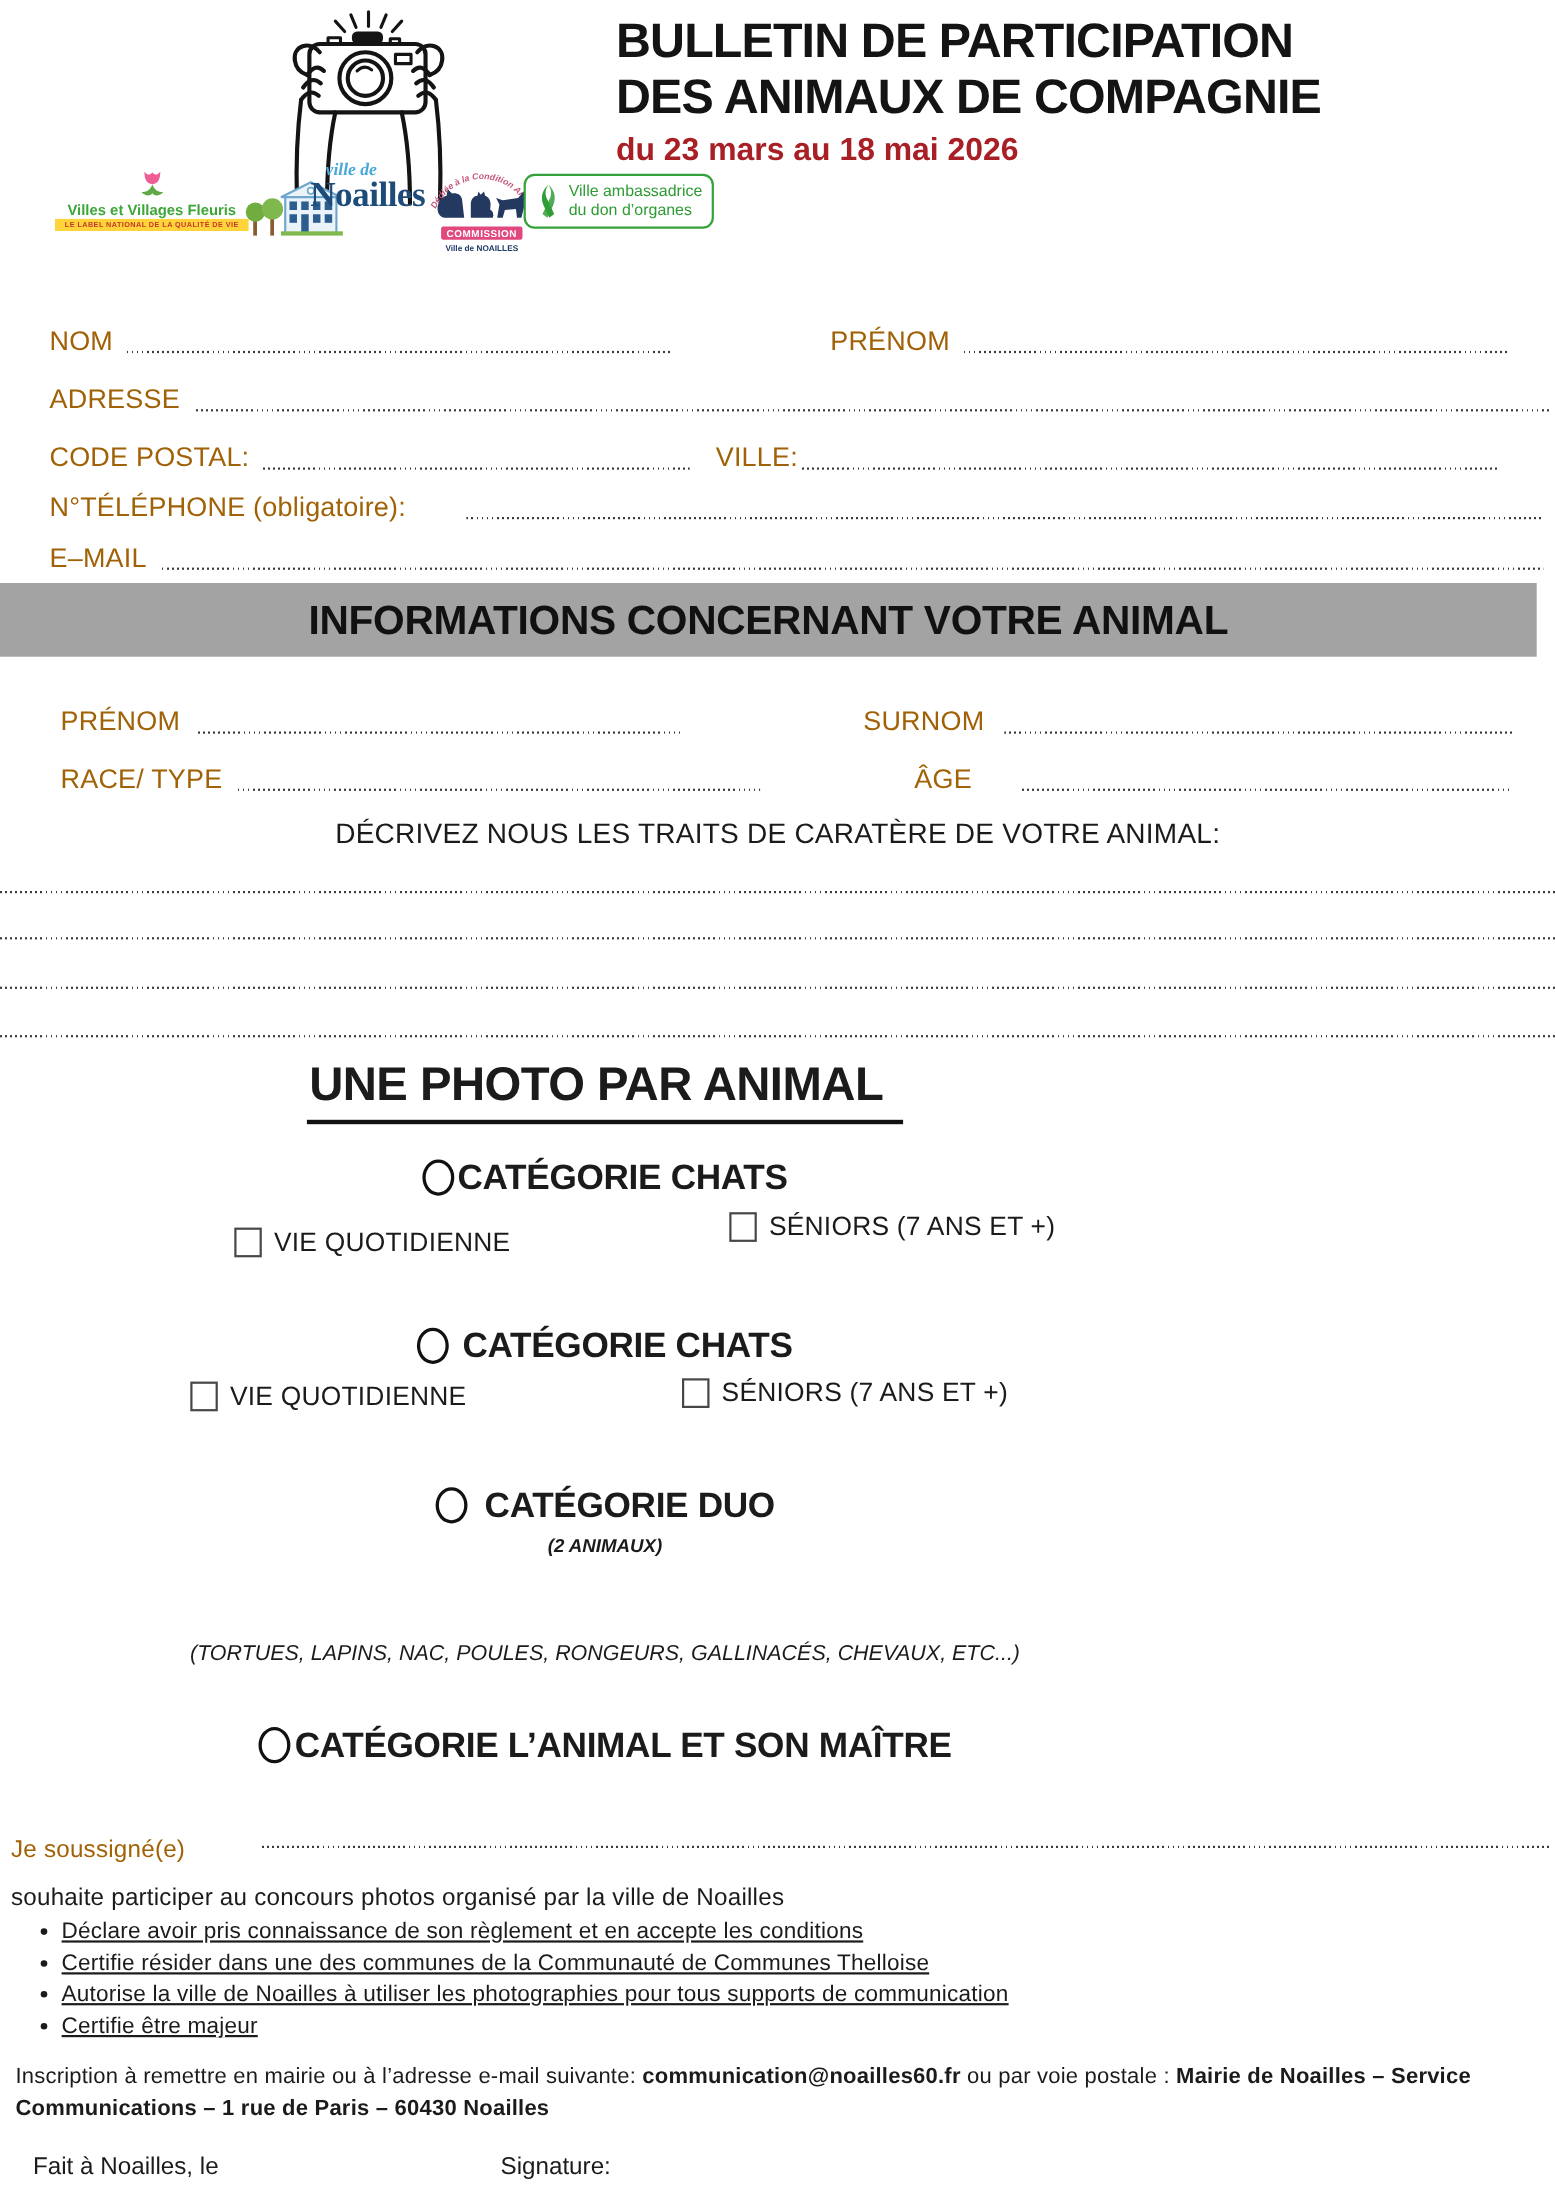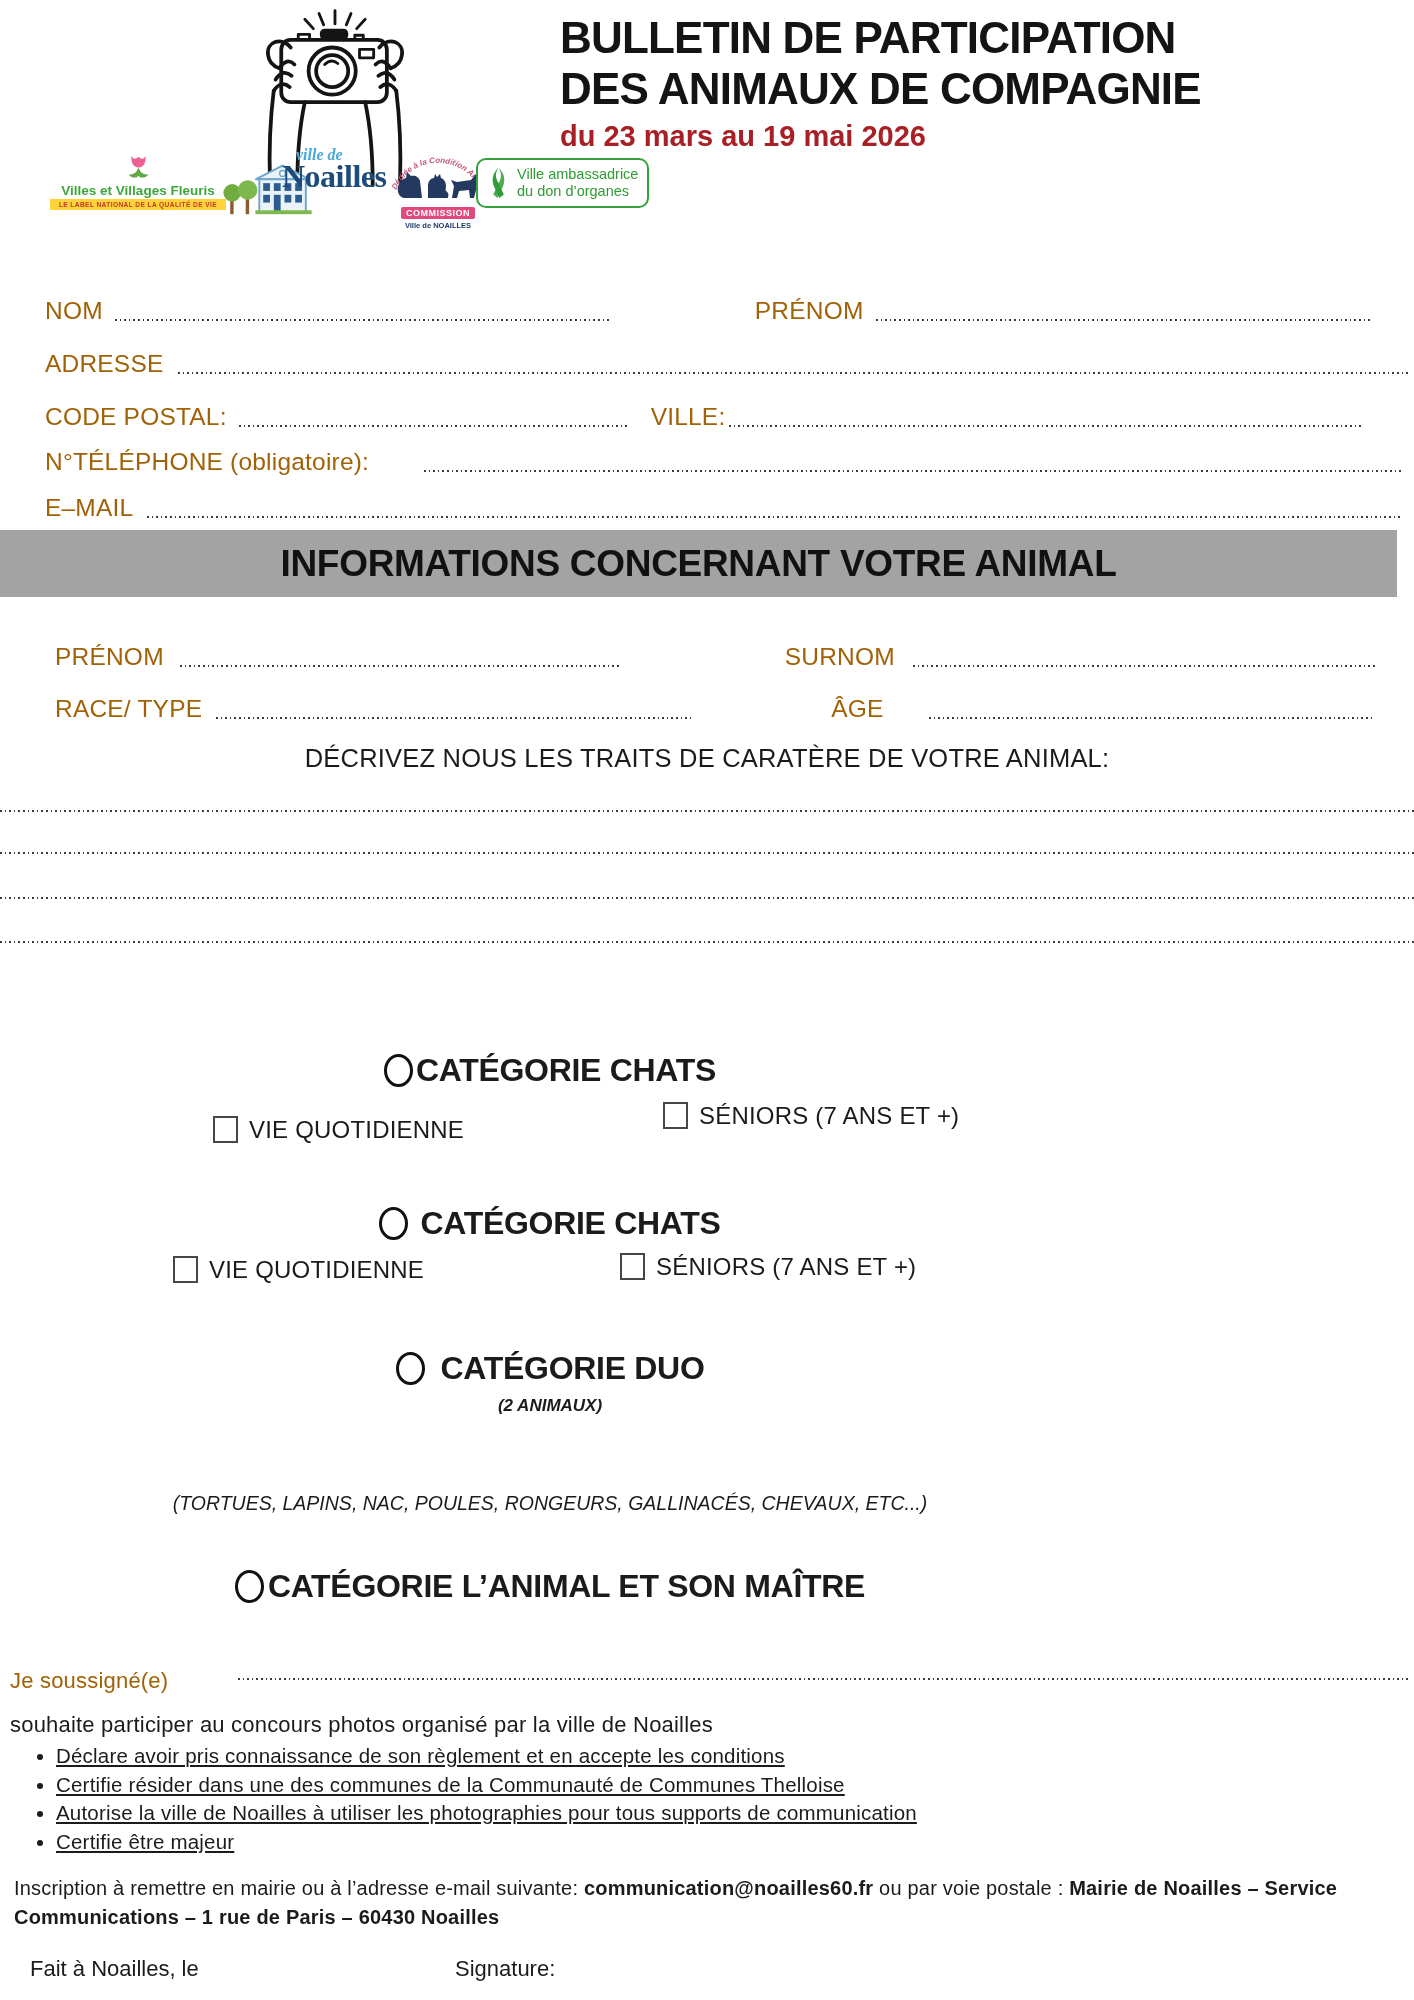--- a/index.html
+++ b/index.html
@@ -173,21 +173,21 @@
     </svg>
     <div class="og-text">
       <div>Ville ambassadrice</div>
       <div>du don d’organes</div>
     </div>
   </div>
 
   <div class="title-block">
     <div class="title-line">BULLETIN DE PARTICIPATION</div>
     <div class="title-line">DES ANIMAUX DE COMPAGNIE</div>
-    <div class="date-line">du 23 mars au 19 mai 2026</div>
+    <div class="date-line">du 23 mars au 18 mai 2026</div>
   </div>
 
   <div class="frow" style="left:45px;top:294px;width:1327px;">
     <span class="flabel">NOM</span>
     <span class="dotline" style="width:495px;margin-left:12px;"></span>
     <span class="flabel" style="margin-left:145px;">PRÉNOM</span>
     <span class="dotline" style="flex:1;margin-left:12px;"></span>
   </div>
   <div class="frow" style="left:45px;top:347px;width:1365px;">
     <span class="flabel">ADRESSE</span>
@@ -224,20 +224,23 @@
     <span class="flabel" style="margin-left:140px;">ÂGE</span>
     <span class="dotline" style="flex:1;margin-left:45px;"></span>
   </div>
 
   <div class="describe">DÉCRIVEZ NOUS LES TRAITS DE CARATÈRE DE VOTRE ANIMAL:</div>
   <div class="bigline" style="top:810px;"></div>
   <div class="bigline" style="top:852px;"></div>
   <div class="bigline" style="top:897px;"></div>
   <div class="bigline" style="top:941px;"></div>
 
+  <div class="photo-heading">
+    <span>UNE PHOTO PAR ANIMAL</span>
+  </div>
 
   <div class="cat" style="top:1052px;">
     <span class="radio" style="margin-right:3px;"></span>
     <span class="ctext">CATÉGORIE CHATS</span>
   </div>
   <div class="optrow" style="left:213px;top:1116px;">
     <span class="checkbox"></span>
     <span class="olabel">VIE QUOTIDIENNE</span>
   </div>
   <div class="optrow" style="left:663px;top:1102px;">

